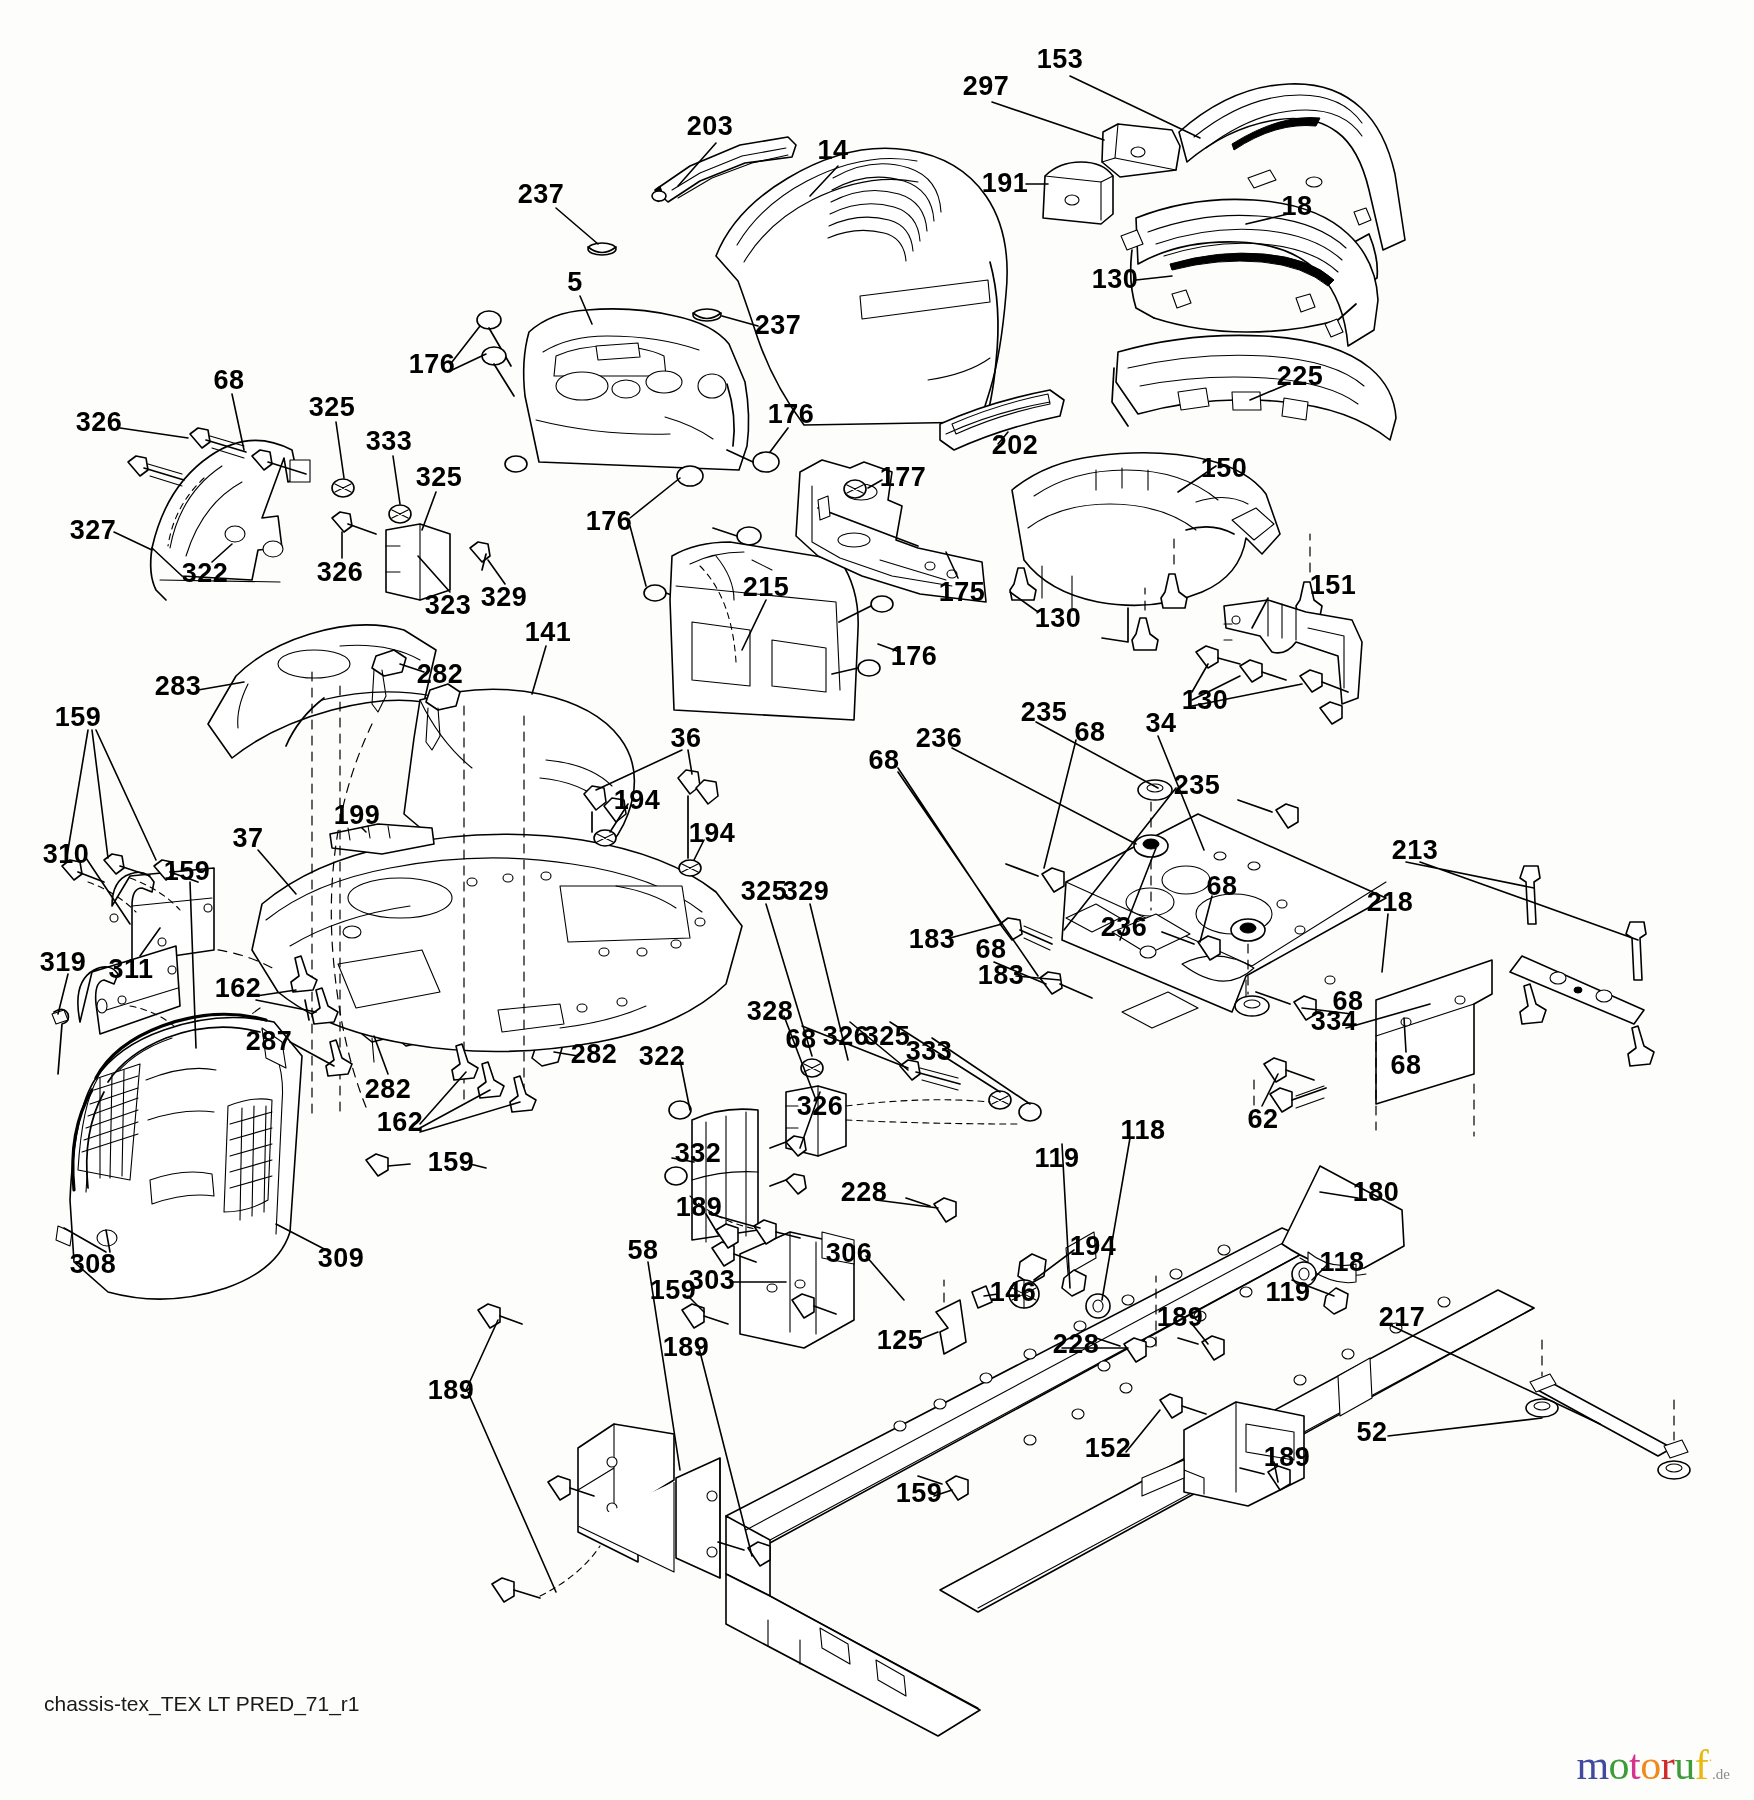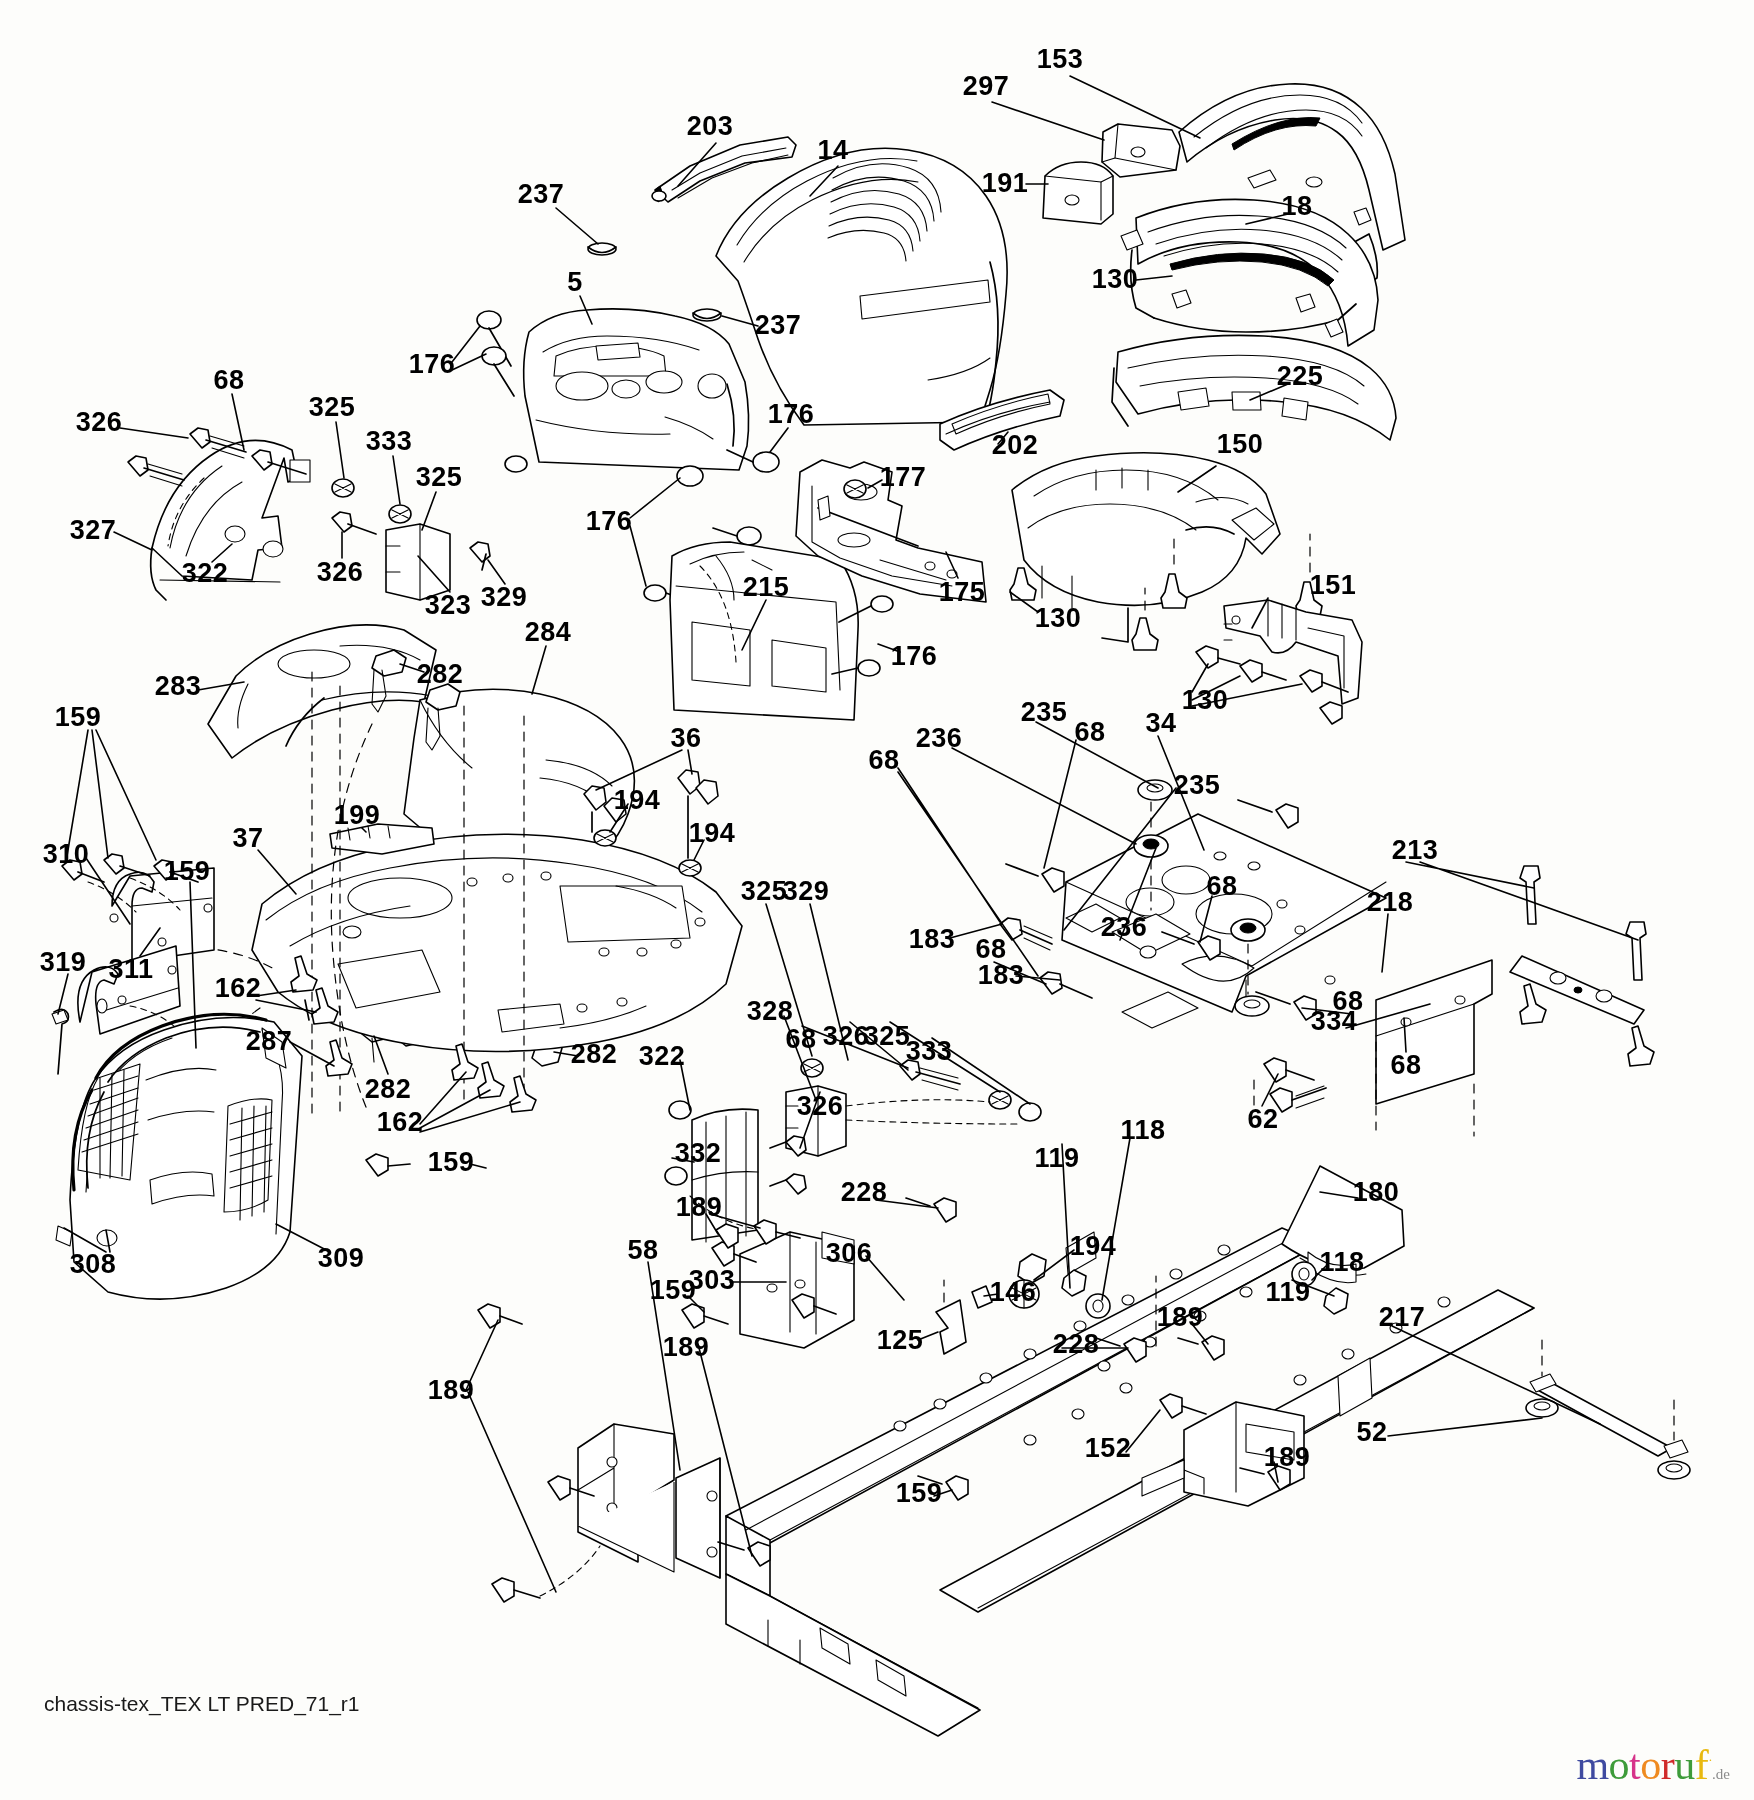--- a/index.html
+++ b/index.html
@@ -809,30 +809,30 @@
       <div class="callout" style="left: 332px; top: 407px;">325</div>
       <div class="callout" style="left: 389px; top: 441px;">333</div>
       <div class="callout" style="left: 439px; top: 477px;">325</div>
       <div class="callout" style="left: 93px; top: 530px;">327</div>
       <div class="callout" style="left: 205px; top: 573px;">322</div>
       <div class="callout" style="left: 340px; top: 572px;">326</div>
       <div class="callout" style="left: 448px; top: 605px;">323</div>
       <div class="callout" style="left: 504px; top: 597px;">329</div>
       <div class="callout" style="left: 609px; top: 521px;">176</div>
       <div class="callout" style="left: 903px; top: 477px;">177</div>
-      <div class="callout" style="left: 1224px; top: 444px; margin-left: 16px;">150</div>
+      <div class="callout" style="left: 1224px; top: 468px;">150</div>
       <div class="callout" style="left: 766px; top: 587px;">215</div>
       <div class="callout" style="left: 962px; top: 592px;">175</div>
       <div class="callout" style="left: 1058px; top: 618px;">130</div>
       <div class="callout" style="left: 1333px; top: 585px;">151</div>
       <div class="callout" style="left: 914px; top: 656px;">176</div>
       <div class="callout" style="left: 1205px; top: 700px;">130</div>
       <div class="callout" style="left: 178px; top: 686px;">283</div>
       <div class="callout" style="left: 440px; top: 674px;">282</div>
-      <div class="callout" style="left: 548px; top: 632px;">284</div>
+      <div class="callout" style="left: 548px; top: 632px;">141</div>
       <div class="callout" style="left: 686px; top: 738px;">36</div>
       <div class="callout" style="left: 1044px; top: 712px;">235</div>
       <div class="callout" style="left: 939px; top: 738px;">236</div>
       <div class="callout" style="left: 1090px; top: 732px;">68</div>
       <div class="callout" style="left: 1161px; top: 723px;">34</div>
       <div class="callout" style="left: 884px; top: 760px;">68</div>
       <div class="callout" style="left: 1197px; top: 785px;">235</div>
       <div class="callout" style="left: 78px; top: 717px;">159</div>
       <div class="callout" style="left: 637px; top: 800px;">194</div>
       <div class="callout" style="left: 357px; top: 815px;">199</div>

